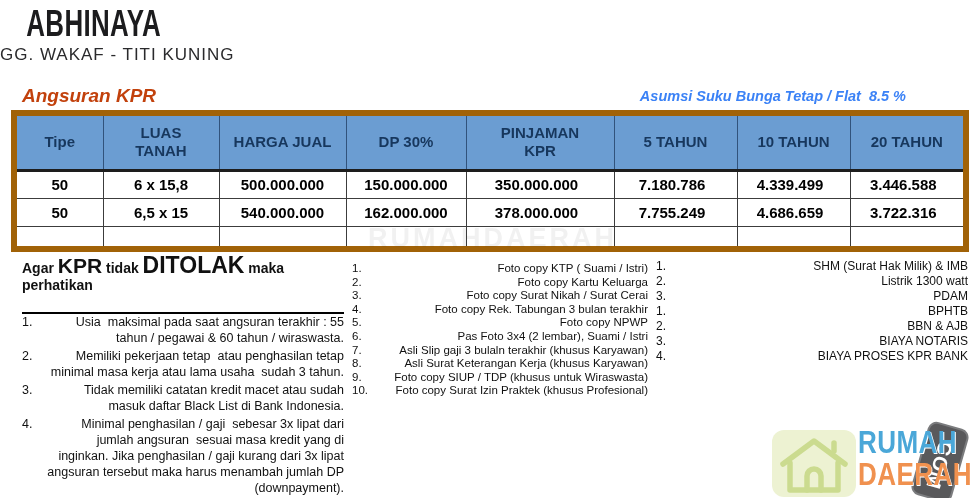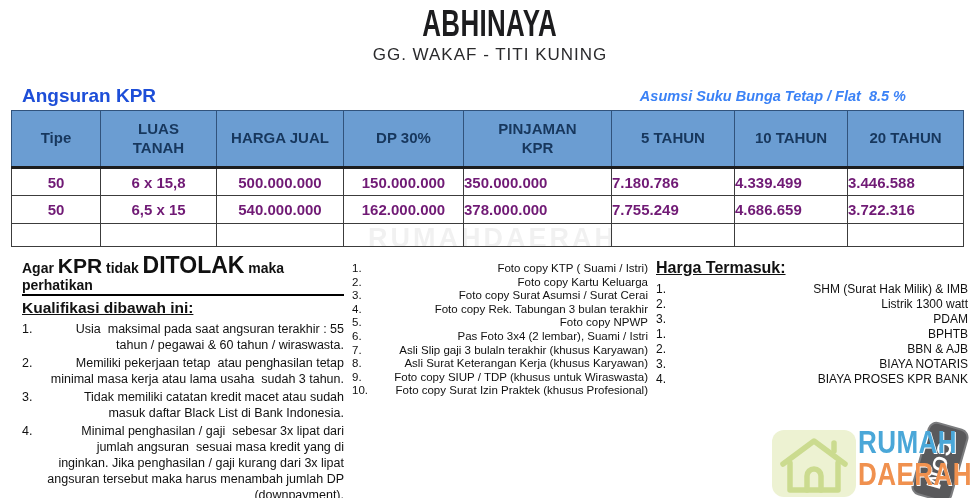--- a/index.html
+++ b/index.html
@@ -1,54 +1,54 @@
 <!DOCTYPE html>
 <html><head>
 <meta charset="utf-8">
 <style>
   * { margin: 0; padding: 0; box-sizing: border-box; }
   html, body { width: 980px; height: 498px; background: #ffffff; overflow: hidden; }
   body { position: relative; font-family: "Liberation Sans", sans-serif; color: #111; }
 
   
-  .title-wrap { position: absolute; top: 5px; left: 0; width: 100%; text-align: center; }
+  .title-wrap { position: absolute; top: 5px; left: 0; width: 100%; }
   .main-title { display: inline-block; font-size: 36px; font-weight: bold; color: #1c1c1e;
                 letter-spacing: 0.5px; transform: scaleX(0.72); transform-origin: center; line-height: 1.05; }
   .sub-title { margin-top: 2px; font-size: 17px; color: #2a2a2c; letter-spacing: 1px; }
 
   
-  .angsuran { position: absolute; left: 22px; top: 85px; font-size: 19px; font-weight: bold; color: #1d4ed8; }
+  .angsuran { position: absolute; left: 22px; top: 85px; font-size: 19px; font-weight: bold; font-style: italic; color: #c2410c; }
   .asumsi   { position: absolute; right: 74px; top: 88px; font-size: 14.5px; font-weight: bold; font-style: italic; white-space: pre; color: #3b82f6; }
 
   
   .kpr-table { position: absolute; left: 11px; top: 110px; border-collapse: collapse; table-layout: fixed; }
   .kpr-table, .kpr-table th, .kpr-table td { border: 1px solid #3c3c3c; }
-  .kpr-table { border: 1px solid #a16207; }
+  .kpr-table { border: 6px solid #a16207; }
   .kpr-table th {
     background: #6b9dd2; color: #17375d; font-weight: bold; font-size: 15px;
     text-align: center; vertical-align: middle; white-space: pre-line; line-height: 1.25;
     border-bottom: 3px solid #1d1d1d; border-color: #31537c; border-bottom-color: #1d1d1d;
   }
-  .kpr-table td { font-size: 15px; font-weight: bold; vertical-align: middle; color: #701a75; }
+  .kpr-table td { font-size: 15px; font-weight: bold; vertical-align: middle; color: #000000; }
   .kpr-table td.c { text-align: center; }
-  .kpr-table td.r { text-align: left; padding-right: 7px; }
+  .kpr-table td.r { text-align: center; padding-right: 7px; }
   .kpr-table thead tr { height: 57px; }
   .kpr-table tbody tr:nth-child(1) { height: 28px; }
   .kpr-table tbody tr:nth-child(2) { height: 28px; }
   .kpr-table tbody tr:nth-child(3) { height: 23px; }
 
   .watermark { position: absolute; left: 368px; top: 223px; font-size: 27px; font-weight: bold;
                letter-spacing: 3px; color: rgba(60,60,60,0.07); pointer-events: none; }
 
   
   .col-left  { position: absolute; left: 22px;  top: 254px; width: 322px; }
   .col-mid   { position: absolute; left: 352px; top: 262px; width: 296px; }
   .col-right { position: absolute; left: 656px; top: 259px; width: 312px; }
 
-  .hline1 { font-weight: bold; border-bottom: 2px solid #000; display: inline-block; padding-bottom: 1px; line-height: 1; }
+  .hline1 { font-weight: bold; border-bottom: 2px solid #000; display: inline-block; padding-bottom: 19px; line-height: 1; }
   .hline1 .sm { font-size: 14px; }
   .hline1 .md { font-size: 21px; }
   .hline1 .lg { font-size: 23px; }
   .hline2 { font-weight: bold; font-size: 15.5px; text-decoration: underline; margin-top: 3px; margin-bottom: 4px; }
 
   .num-list { list-style: none; }
   .num-list li { display: flex; }
   .num-list .n { flex: 0 0 24px; }
   .num-list .t { flex: 1; white-space: pre-wrap; text-align: right; }
 
@@ -149,21 +149,20 @@
     </tr>
   </tbody>
 </table>
 
 <div class="watermark">RUMAHDAERAH</div>
 
 <div class="col-left">
   <div class="hline1">
     <span class="sm">Agar </span><span class="md">KPR</span><span class="sm"> tidak </span><span class="lg">DITOLAK</span><span class="sm"> maka perhatikan</span>
   </div>
-  <div class="hline2">Kualifikasi dibawah ini:</div>
   <ul class="num-list">
     <li>
         <span class="n">1.</span>
         <span class="t">Usia  maksimal pada saat angsuran terakhir : 55 tahun / pegawai &amp; 60 tahun / wiraswasta.</span>
       </li>
     <li>
         <span class="n">2.</span>
         <span class="t">Memiliki pekerjaan tetap  atau penghasilan tetap minimal masa kerja atau lama usaha  sudah 3 tahun.</span>
       </li>
     <li>
@@ -183,21 +182,21 @@
     <li>
         <span class="n">1.</span>
         <span class="t">Foto copy KTP ( Suami / Istri)</span>
       </li>
     <li>
         <span class="n">2.</span>
         <span class="t">Foto copy Kartu Keluarga</span>
       </li>
     <li>
         <span class="n">3.</span>
-        <span class="t">Foto copy Surat Asumsi / Surat Cerai</span>
+        <span class="t">Foto copy Surat Nikah / Surat Cerai</span>
       </li>
     <li>
         <span class="n">4.</span>
         <span class="t">Foto copy Rek. Tabungan 3 bulan terakhir</span>
       </li>
     <li>
         <span class="n">5.</span>
         <span class="t">Foto copy NPWP</span>
       </li>
     <li>
@@ -217,21 +216,20 @@
         <span class="t">Foto copy SIUP / TDP (khusus untuk Wiraswasta)</span>
       </li>
     <li>
         <span class="n">10.</span>
         <span class="t">Foto copy Surat Izin Praktek (khusus Profesional)</span>
       </li>
   </ul>
 </div>
 
 <div class="col-right">
-  <div class="hd">Harga Termasuk:</div>
   <ul class="num-list">
     <li>
         <span class="n">1.</span>
         <span class="t">SHM (Surat Hak Milik) &amp; IMB</span>
       </li>
     <li>
         <span class="n">2.</span>
         <span class="t">Listrik 1300 watt</span>
       </li>
     <li>

